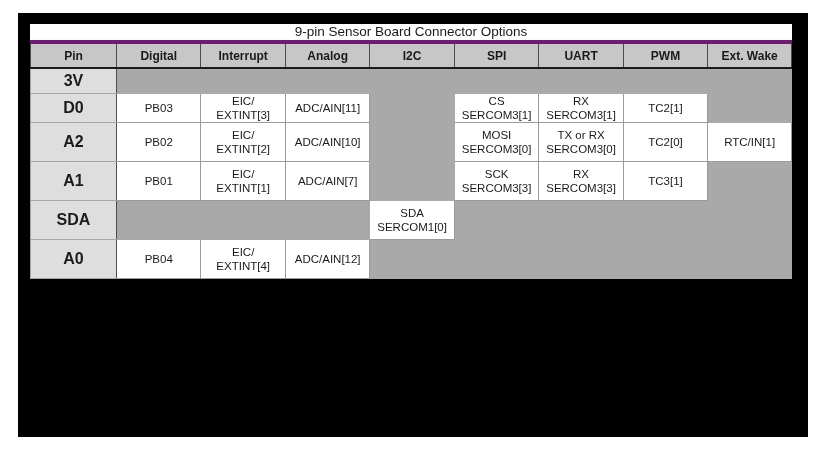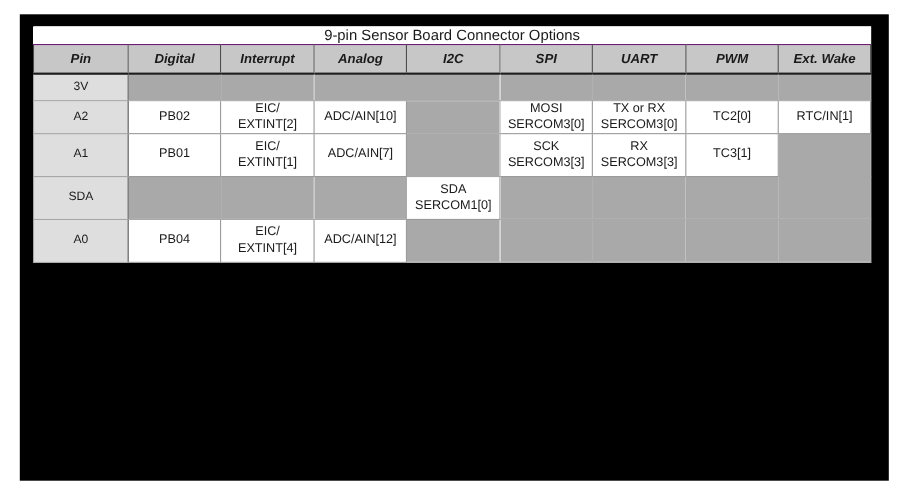--- a/index.html
+++ b/index.html
@@ -46,33 +46,32 @@
     font-size: 13.5px;
     font-weight: normal;
     border: 0;
   }
   tr.header-row { height: 26px; }
   tr.header-row th {
     background: var(--header-bg, #c7c7c7);
     font-size: 12px;
     font-weight: bold;
     border: 1px solid #4d4d4d;
-    border-top: 1px solid #701a75;
+    border-top: 4px solid #701a75;
     border-bottom: 2px solid var(--border-dark, #1c1c1c);
-    font-style: italic;
   }
   tbody tr { height: 39px; }
   tbody tr:nth-child(1),
   tbody tr:nth-child(2) { height: 25px; }
   tbody tr:nth-child(7),
   tbody tr:nth-child(8) { height: 40px; }
   td.pin {
     background: var(--pin-bg, #dedede);
-    font-size: 11px;
-    font-weight: normal;
+    font-size: 16px;
+    font-weight: bold;
     border: 1px solid #a6a6a6;
     border-right: 1px solid #4d4d4d;
   }
   td.filled {
     background: var(--cell-bg, #fff);
     font-size: 11.5px;
     border: 1px solid var(--border-light, #9b9b9b);
   }
   td.empty {
     background: var(--empty-bg, #a9a9a9);
@@ -114,20 +113,34 @@
     <tbody id="table-body">
         <tr>
           <td class="pin">3V</td>
           <td class="empty"></td>
           <td class="empty"></td>
           <td class="empty"></td>
           <td class="empty"></td>
           <td class="empty"></td>
           <td class="empty"></td>
           <td class="empty"></td>
+          <td class="empty"></td>
+        </tr>
+        <tr>
+          <td class="pin">D0</td>
+          <td class="filled">PB03</td>
+          <td class="filled">EIC/
+EXTINT[3]</td>
+          <td class="filled">ADC/AIN[11]</td>
+          <td class="empty"></td>
+          <td class="filled">CS
+SERCOM3[1]</td>
+          <td class="filled">RX
+SERCOM3[1]</td>
+          <td class="filled">TC2[1]</td>
           <td class="empty"></td>
         </tr>
         <tr>
           <td class="pin">A2</td>
           <td class="filled">PB02</td>
           <td class="filled">EIC/
 EXTINT[2]</td>
           <td class="filled">ADC/AIN[10]</td>
           <td class="empty"></td>
           <td class="filled">MOSI

